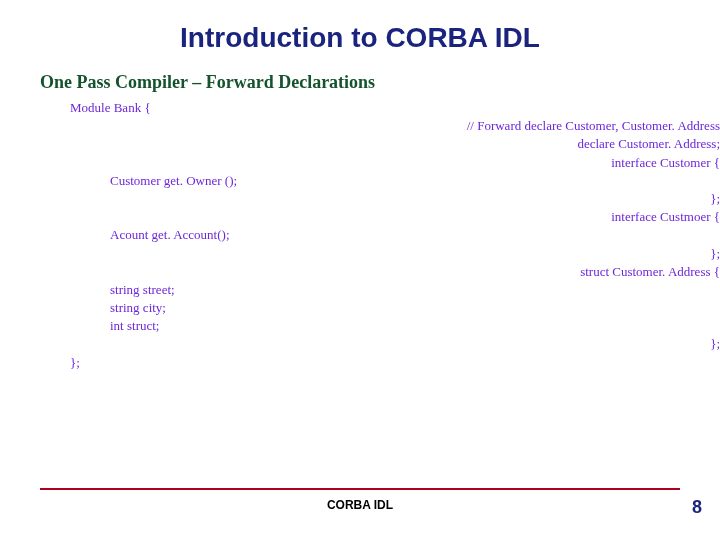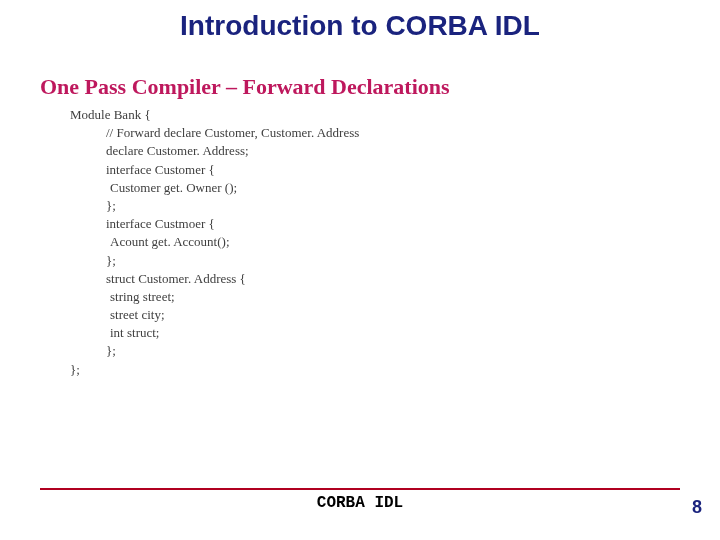--- a/index.html
+++ b/index.html
@@ -14,53 +14,53 @@
     position: relative;
     width: 720px;
     height: 540px;
     box-sizing: border-box;
   }
   .title {
     text-align: center;
     font-size: 28px;
     font-weight: bold;
     color: #1a237e;
-    padding-top: 10px;
+    padding-top: 22px;
   }
   .subtitle {
     font-family: "Times New Roman", Times, serif;
-    font-size: 22px;
+    font-size: 18px;
     font-weight: bold;
-    color: #be185d;
-    margin: 32px 0 6px 40px;
+    color: #14532d;
+    margin: 18px 0 6px 40px;
   }
   .code {
     font-family: "Times New Roman", Times, serif;
     font-size: 13px;
     line-height: 1.4;
-    color: #404040;
+    color: #6d28d9;
     margin-left: 70px;
   }
-  .ind1 { margin-left: 36px; }
+  .ind1 { margin-left: 24px; text-align: right; }
   .ind2 { margin-left: 40px; }
   .footer-line {
     position: absolute;
     left: 40px;
     right: 40px;
     bottom: 50px;
     height: 2px;
     background: #b00020;
   }
   .footer-text {
     position: absolute;
     bottom: 28px;
     width: 100%;
     text-align: center;
-    font-family: Liberation Mono, monospace;
-    font-size: 16px;
+    font-family: Liberation Sans, sans-serif;
+    font-size: 12px;
     font-weight: bold;
     color: #000;
   }
   .page-num {
     position: absolute;
     right: 18px;
     bottom: 22px;
     font-size: 18px;
     font-weight: bold;
     color: #1a237e;
@@ -77,21 +77,21 @@
       <div class="ind1">// Forward declare Customer, Customer. Address</div>
       <div class="ind1">declare Customer. Address;</div>
       <div class="ind1">interface Customer {</div>
       <div class="ind2">Customer get. Owner ();</div>
       <div class="ind1">};</div>
       <div class="ind1">interface Custmoer {</div>
       <div class="ind2">Acount get. Account();</div>
       <div class="ind1">};</div>
       <div class="ind1">struct Customer. Address {</div>
       <div class="ind2">string street;</div>
-      <div class="ind2">street city;</div>
+      <div class="ind2">string city;</div>
       <div class="ind2">int struct;</div>
       <div class="ind1">};</div>
       <div class="">};</div>
     </div>
   <div class="footer-line"></div>
   <div class="footer-text">CORBA IDL</div>
   <div class="page-num">8</div>
 </div>
 
 </body></html>

